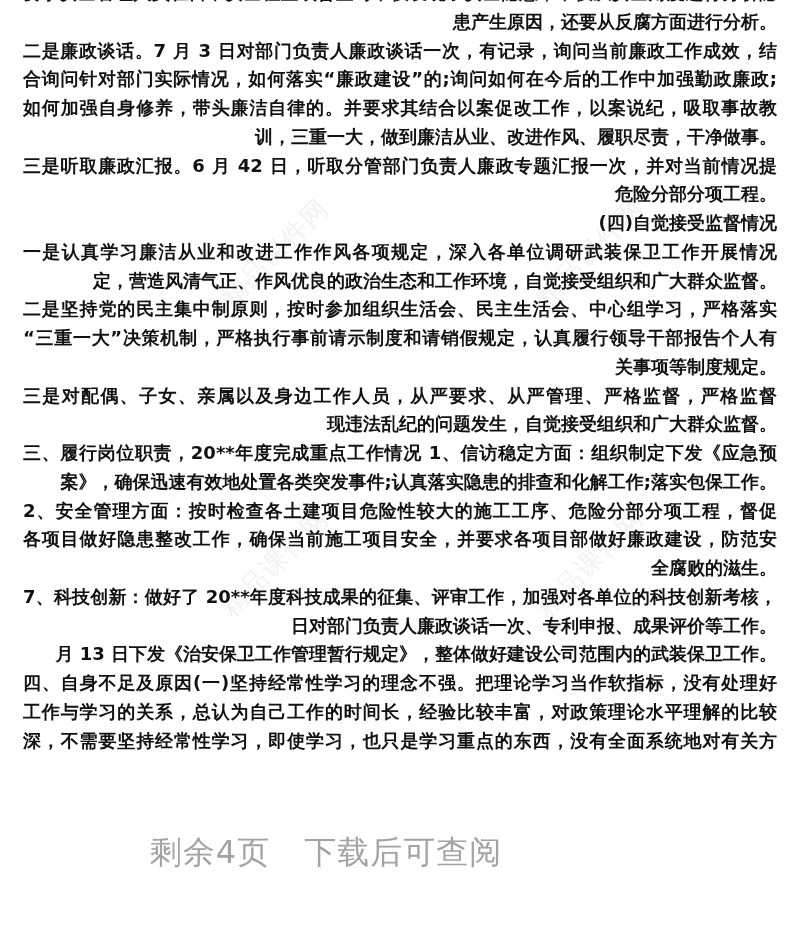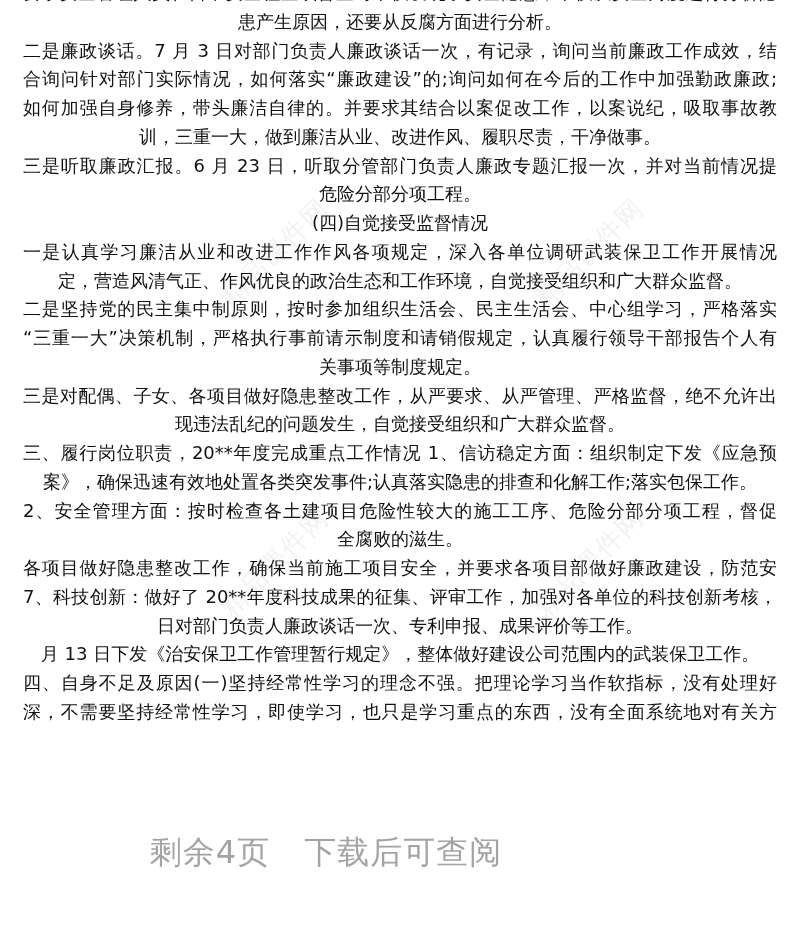--- a/index.html
+++ b/index.html
@@ -31,23 +31,25 @@
   }
   .line {
     display: block;
     height: 28.75px;
     white-space: nowrap;
     overflow: hidden;
   }
   .line.full {
     text-align: justify;
     text-align-last: justify;
+    font-weight: bold;
   }
   .line.end {
-    text-align: center;
+    text-align: right;
+    font-weight: bold;
   }
   .watermark {
     position: absolute;
     color: rgba(180, 180, 180, 0.18);
     font-size: 26px;
     transform: rotate(-45deg);
     white-space: nowrap;
     pointer-events: none;
     letter-spacing: 2px;
   }
@@ -78,39 +80,40 @@
   <div class="watermark" style="left:205px; top:545px;">精品课件网</div>
   <div class="watermark" style="left:520px; top:545px;">精品课件网</div>
 
   <div class="doc-body">
     <span class="line full">要求安全管理人员在日常安全检查或督查时不仅发现了安全隐患，不仅从安全角度进行分析隐</span>
     <span class="line end">患产生原因，还要从反腐方面进行分析。</span>
     <span class="line full">二是廉政谈话。7 月 3 日对部门负责人廉政谈话一次，有记录，询问当前廉政工作成效，结</span>
     <span class="line full">合询问针对部门实际情况，如何落实“廉政建设”的;询问如何在今后的工作中加强勤政廉政;</span>
     <span class="line full">如何加强自身修养，带头廉洁自律的。并要求其结合以案促改工作，以案说纪，吸取事故教</span>
     <span class="line end">训，三重一大，做到廉洁从业、改进作风、履职尽责，干净做事。</span>
-    <span class="line full">三是听取廉政汇报。6 月 23 日，听取分管部门负责人廉政专题汇报一次，并对当前情况提</span>
+    <span class="line full">三是听取廉政汇报。6 月 42 日，听取分管部门负责人廉政专题汇报一次，并对当前情况提</span>
     <span class="line end">危险分部分项工程。</span>
     <span class="line end">(四)自觉接受监督情况</span>
     <span class="line full">一是认真学习廉洁从业和改进工作作风各项规定，深入各单位调研武装保卫工作开展情况</span>
     <span class="line end">定，营造风清气正、作风优良的政治生态和工作环境，自觉接受组织和广大群众监督。</span>
     <span class="line full">二是坚持党的民主集中制原则，按时参加组织生活会、民主生活会、中心组学习，严格落实</span>
     <span class="line full">“三重一大”决策机制，严格执行事前请示制度和请销假规定，认真履行领导干部报告个人有</span>
     <span class="line end">关事项等制度规定。</span>
-    <span class="line full">三是对配偶、子女、各项目做好隐患整改工作，从严要求、从严管理、严格监督，绝不允许出</span>
+    <span class="line full">三是对配偶、子女、亲属以及身边工作人员，从严要求、从严管理、严格监督，严格监督</span>
     <span class="line end">现违法乱纪的问题发生，自觉接受组织和广大群众监督。</span>
     <span class="line full">三、履行岗位职责，20**年度完成重点工作情况 1、信访稳定方面：组织制定下发《应急预</span>
     <span class="line end">案》，确保迅速有效地处置各类突发事件;认真落实隐患的排查和化解工作;落实包保工作。</span>
     <span class="line full">2、安全管理方面：按时检查各土建项目危险性较大的施工工序、危险分部分项工程，督促</span>
+    <span class="line full">各项目做好隐患整改工作，确保当前施工项目安全，并要求各项目部做好廉政建设，防范安</span>
     <span class="line end">全腐败的滋生。</span>
-    <span class="line full">各项目做好隐患整改工作，确保当前施工项目安全，并要求各项目部做好廉政建设，防范安</span>
     <span class="line full">7、科技创新：做好了 20**年度科技成果的征集、评审工作，加强对各单位的科技创新考核，</span>
     <span class="line end">日对部门负责人廉政谈话一次、专利申报、成果评价等工作。</span>
     <span class="line end">月 13 日下发《治安保卫工作管理暂行规定》，整体做好建设公司范围内的武装保卫工作。</span>
     <span class="line full">四、自身不足及原因(一)坚持经常性学习的理念不强。把理论学习当作软指标，没有处理好</span>
+    <span class="line full">工作与学习的关系，总认为自己工作的时间长，经验比较丰富，对政策理论水平理解的比较</span>
     <span class="line full">深，不需要坚持经常性学习，即使学习，也只是学习重点的东西，没有全面系统地对有关方</span>
   </div>
 
   <div class="more-prompt">
     <span>剩余4页</span><span class="gap"></span><span>下载后可查阅</span>
   </div>
 
 </div>
 
 </body></html>

